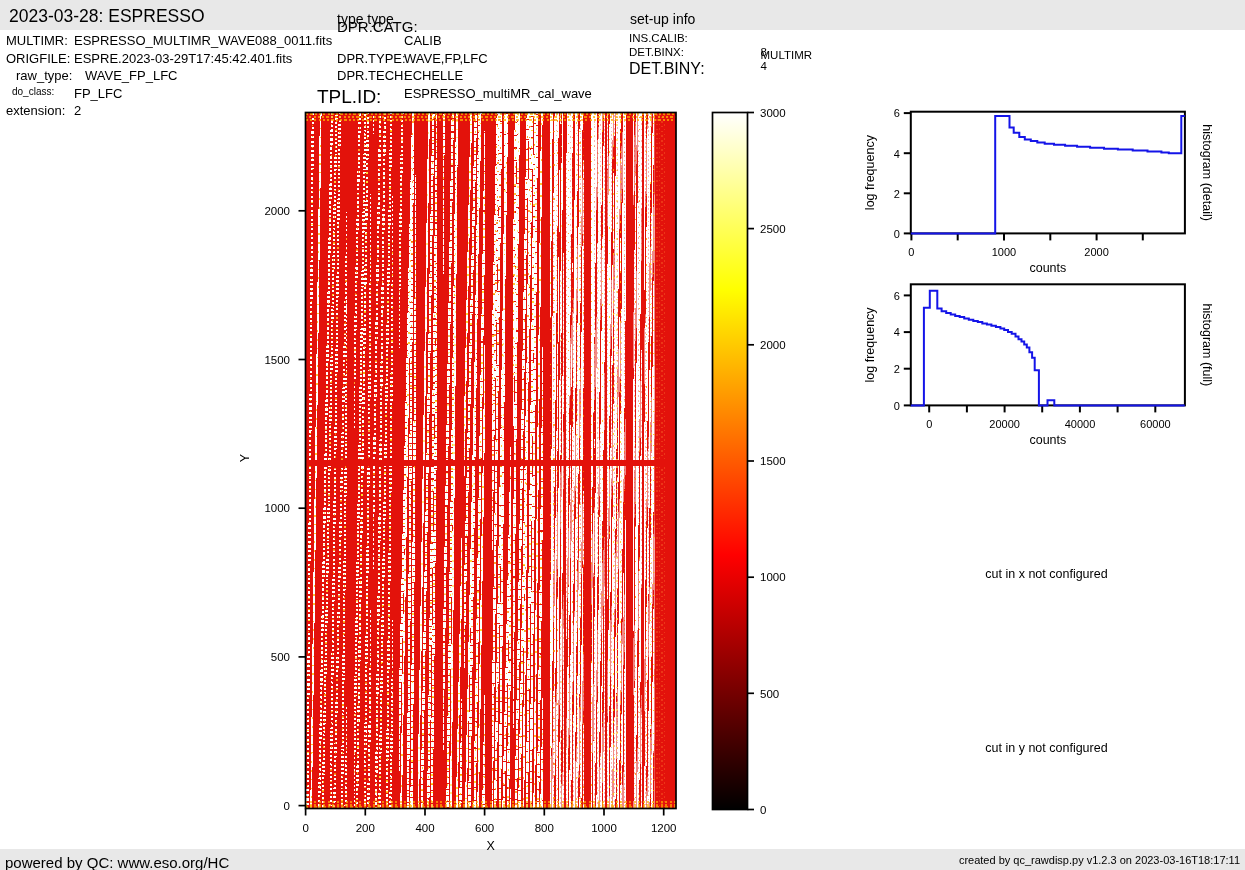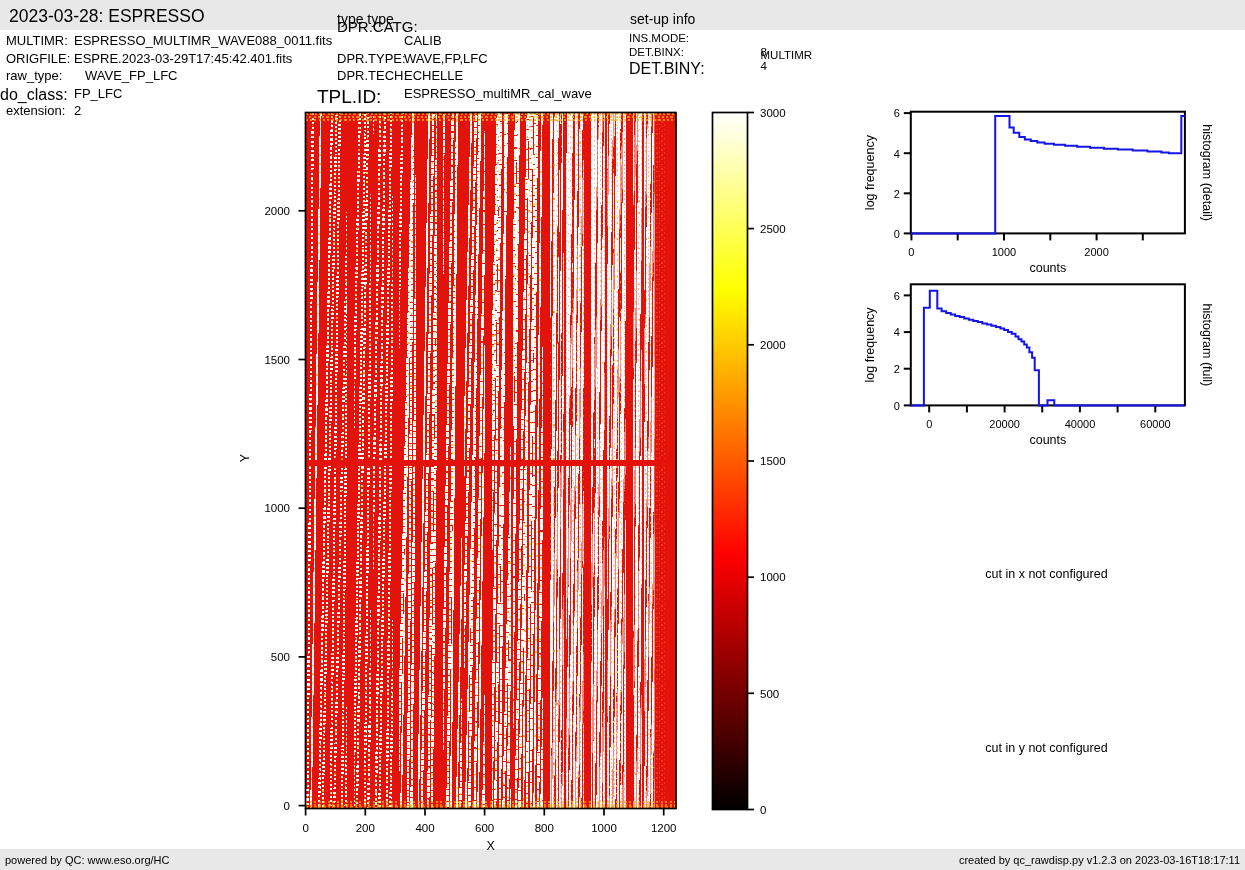--- a/index.html
+++ b/index.html
@@ -6,42 +6,42 @@
 </style></head>
 <body>
 <div class="bar" style="top:0;height:30px"></div>
 <div style="position:absolute;left:9px;top:6px;font-size:17.5px">2023-03-28: ESPRESSO</div>
 <div style="position:absolute;left:337px;top:11px;font-size:14px">type type</div>
 <div style="position:absolute;left:630px;top:11px;font-size:14px">set-up info</div>
 <div style="position:absolute;left:6px;top:33.0px;font-size:13px;white-space:pre">MULTIMR:</div>
 <div style="position:absolute;left:74px;top:33.0px;font-size:13px;white-space:pre">ESPRESSO_MULTIMR_WAVE088_0011.fits</div>
 <div style="position:absolute;left:6px;top:50.5px;font-size:13px;white-space:pre">ORIGFILE:</div>
 <div style="position:absolute;left:74px;top:50.5px;font-size:13px;white-space:pre">ESPRE.2023-03-29T17:45:42.401.fits</div>
-<div style="position:absolute;left:6px;top:68.0px;font-size:13px;white-space:pre">raw_type:</div>
+<div style="position:absolute;left:16px;top:68.0px;font-size:13px;white-space:pre">raw_type:</div>
 <div style="position:absolute;left:85px;top:68.0px;font-size:13px;white-space:pre">WAVE_FP_LFC</div>
-<div style="position:absolute;left:0;top:85.5px;font-size:16px;white-space:pre">do_class:</div>
+<div style="position:absolute;left:12px;top:85.5px;font-size:10px;white-space:pre">do_class:</div>
 <div style="position:absolute;left:74px;top:85.5px;font-size:13px;white-space:pre">FP_LFC</div>
 <div style="position:absolute;left:6px;top:103.0px;font-size:13px;white-space:pre">extension:</div>
 <div style="position:absolute;left:74px;top:103.0px;font-size:13px;white-space:pre">2</div>
 <div style="position:absolute;left:337px;top:18px;font-size:15px;white-space:pre">DPR.CATG:</div>
 <div style="position:absolute;left:404px;top:33.0px;font-size:13px;white-space:pre">CALIB</div>
 <div style="position:absolute;left:337px;top:50.5px;font-size:13px;white-space:pre">DPR.TYPE:</div>
 <div style="position:absolute;left:404px;top:50.5px;font-size:13px;white-space:pre">WAVE,FP,LFC</div>
 <div style="position:absolute;left:337px;top:68.0px;font-size:13px;white-space:pre">DPR.TECH:</div>
 <div style="position:absolute;left:404px;top:68.0px;font-size:13px;white-space:pre">ECHELLE</div>
 <div style="position:absolute;left:317px;top:85.5px;font-size:19px;white-space:pre">TPL.ID:</div>
 <div style="position:absolute;left:404px;top:85.5px;font-size:13px;white-space:pre">ESPRESSO_multiMR_cal_wave</div>
-<div style="position:absolute;left:629px;top:31.5px;font-size:11.5px;white-space:pre">INS.MODE:</div>
+<div style="position:absolute;left:629px;top:31.5px;font-size:11.5px;white-space:pre">INS.CALIB:</div>
 <div style="position:absolute;left:760.5px;top:49px;font-size:11.5px;white-space:pre">MULTIMR</div>
 <div style="position:absolute;left:629px;top:45.5px;font-size:11.5px;white-space:pre">DET.BINX:</div>
 <div style="position:absolute;left:760.5px;top:45.5px;font-size:11.5px;white-space:pre">8</div>
 <div style="position:absolute;left:629px;top:59.5px;font-size:16px;white-space:pre">DET.BINY:</div>
 <div style="position:absolute;left:760.5px;top:59.5px;font-size:11.5px;white-space:pre">4</div>
 <div class="bar" style="top:849px;height:21px"></div>
-<div style="position:absolute;left:5px;top:854px;font-size:11px">powered by QC: www.eso.org/HC</div>
+<div style="position:absolute;left:5px;top:854px;font-size:15px">powered by QC: www.eso.org/HC</div>
 <div style="position:absolute;right:5px;top:854px;font-size:11px">created by qc_rawdisp.py v1.2.3 on 2023-03-16T18:17:11</div>
 <svg style="position:absolute;left:0;top:0" width="1245" height="870">
 <defs>
 <linearGradient id="hot" x1="0" y1="1" x2="0" y2="0">
 <stop offset="0" stop-color="#000000"></stop>
 <stop offset="0.365" stop-color="#ff0000"></stop>
 <stop offset="0.746" stop-color="#ffff00"></stop>
 <stop offset="1" stop-color="#ffffff"></stop>
 </linearGradient>
 <clipPath id="hmclip">

